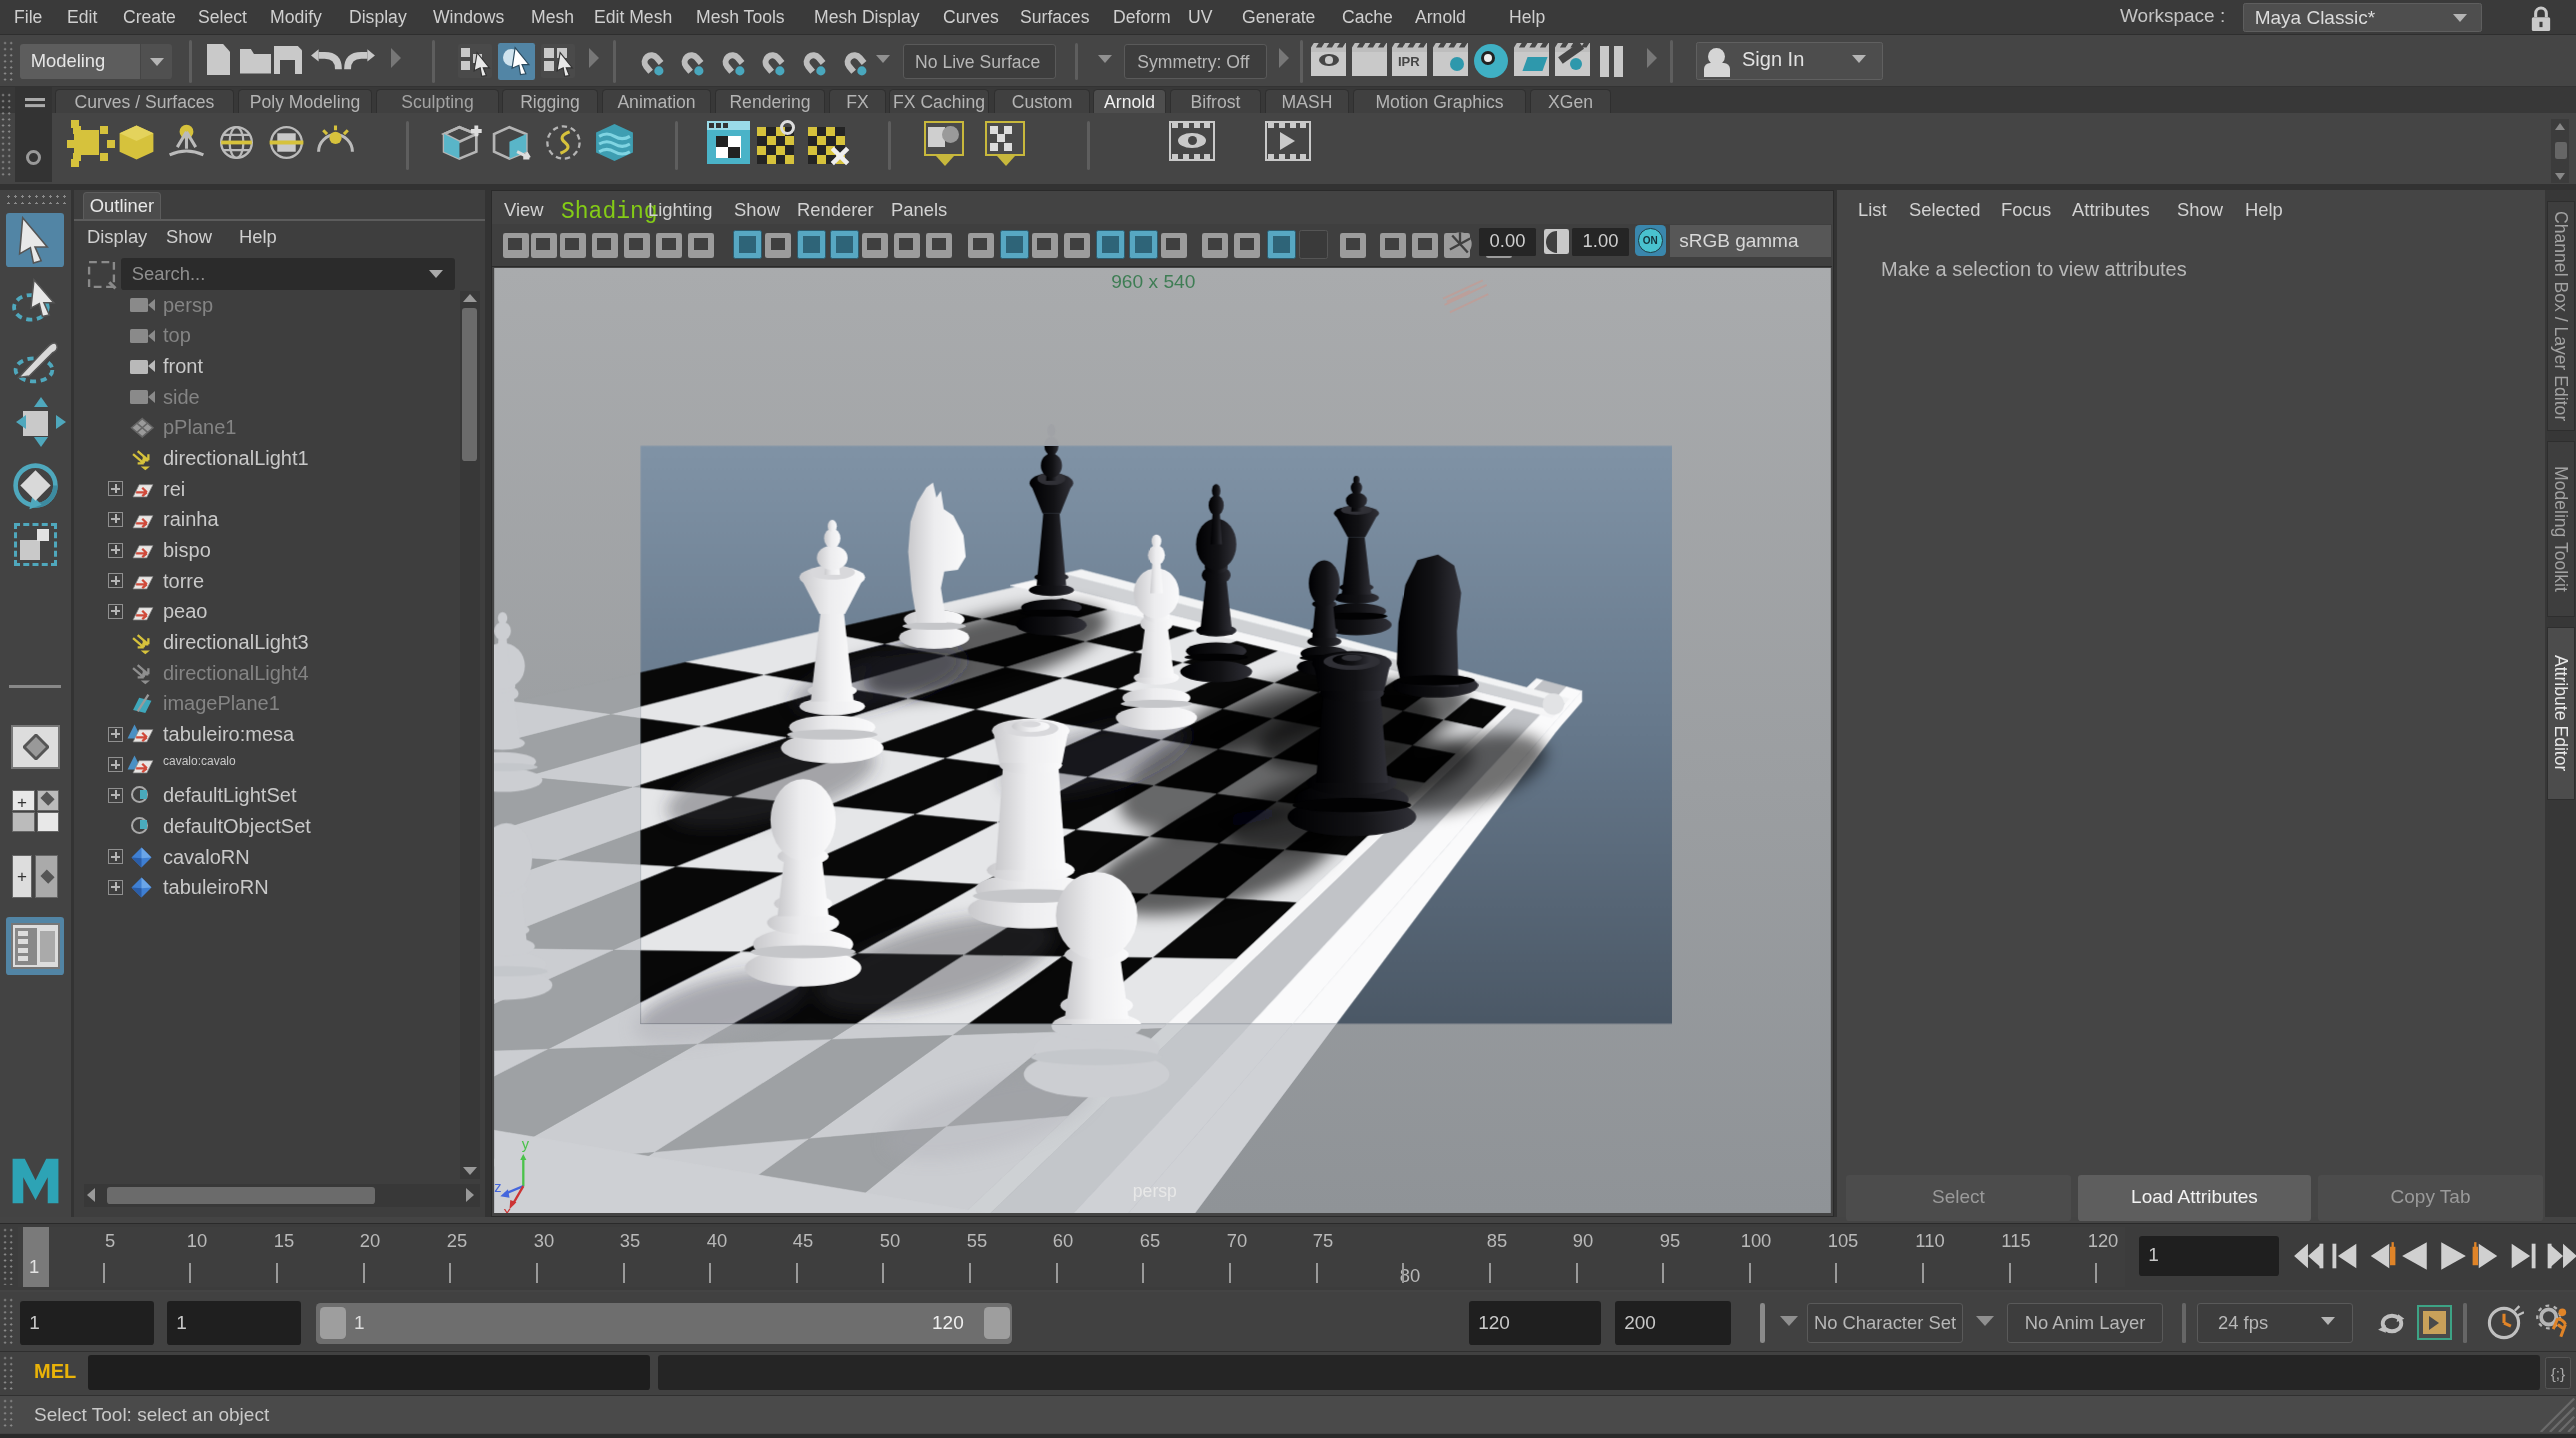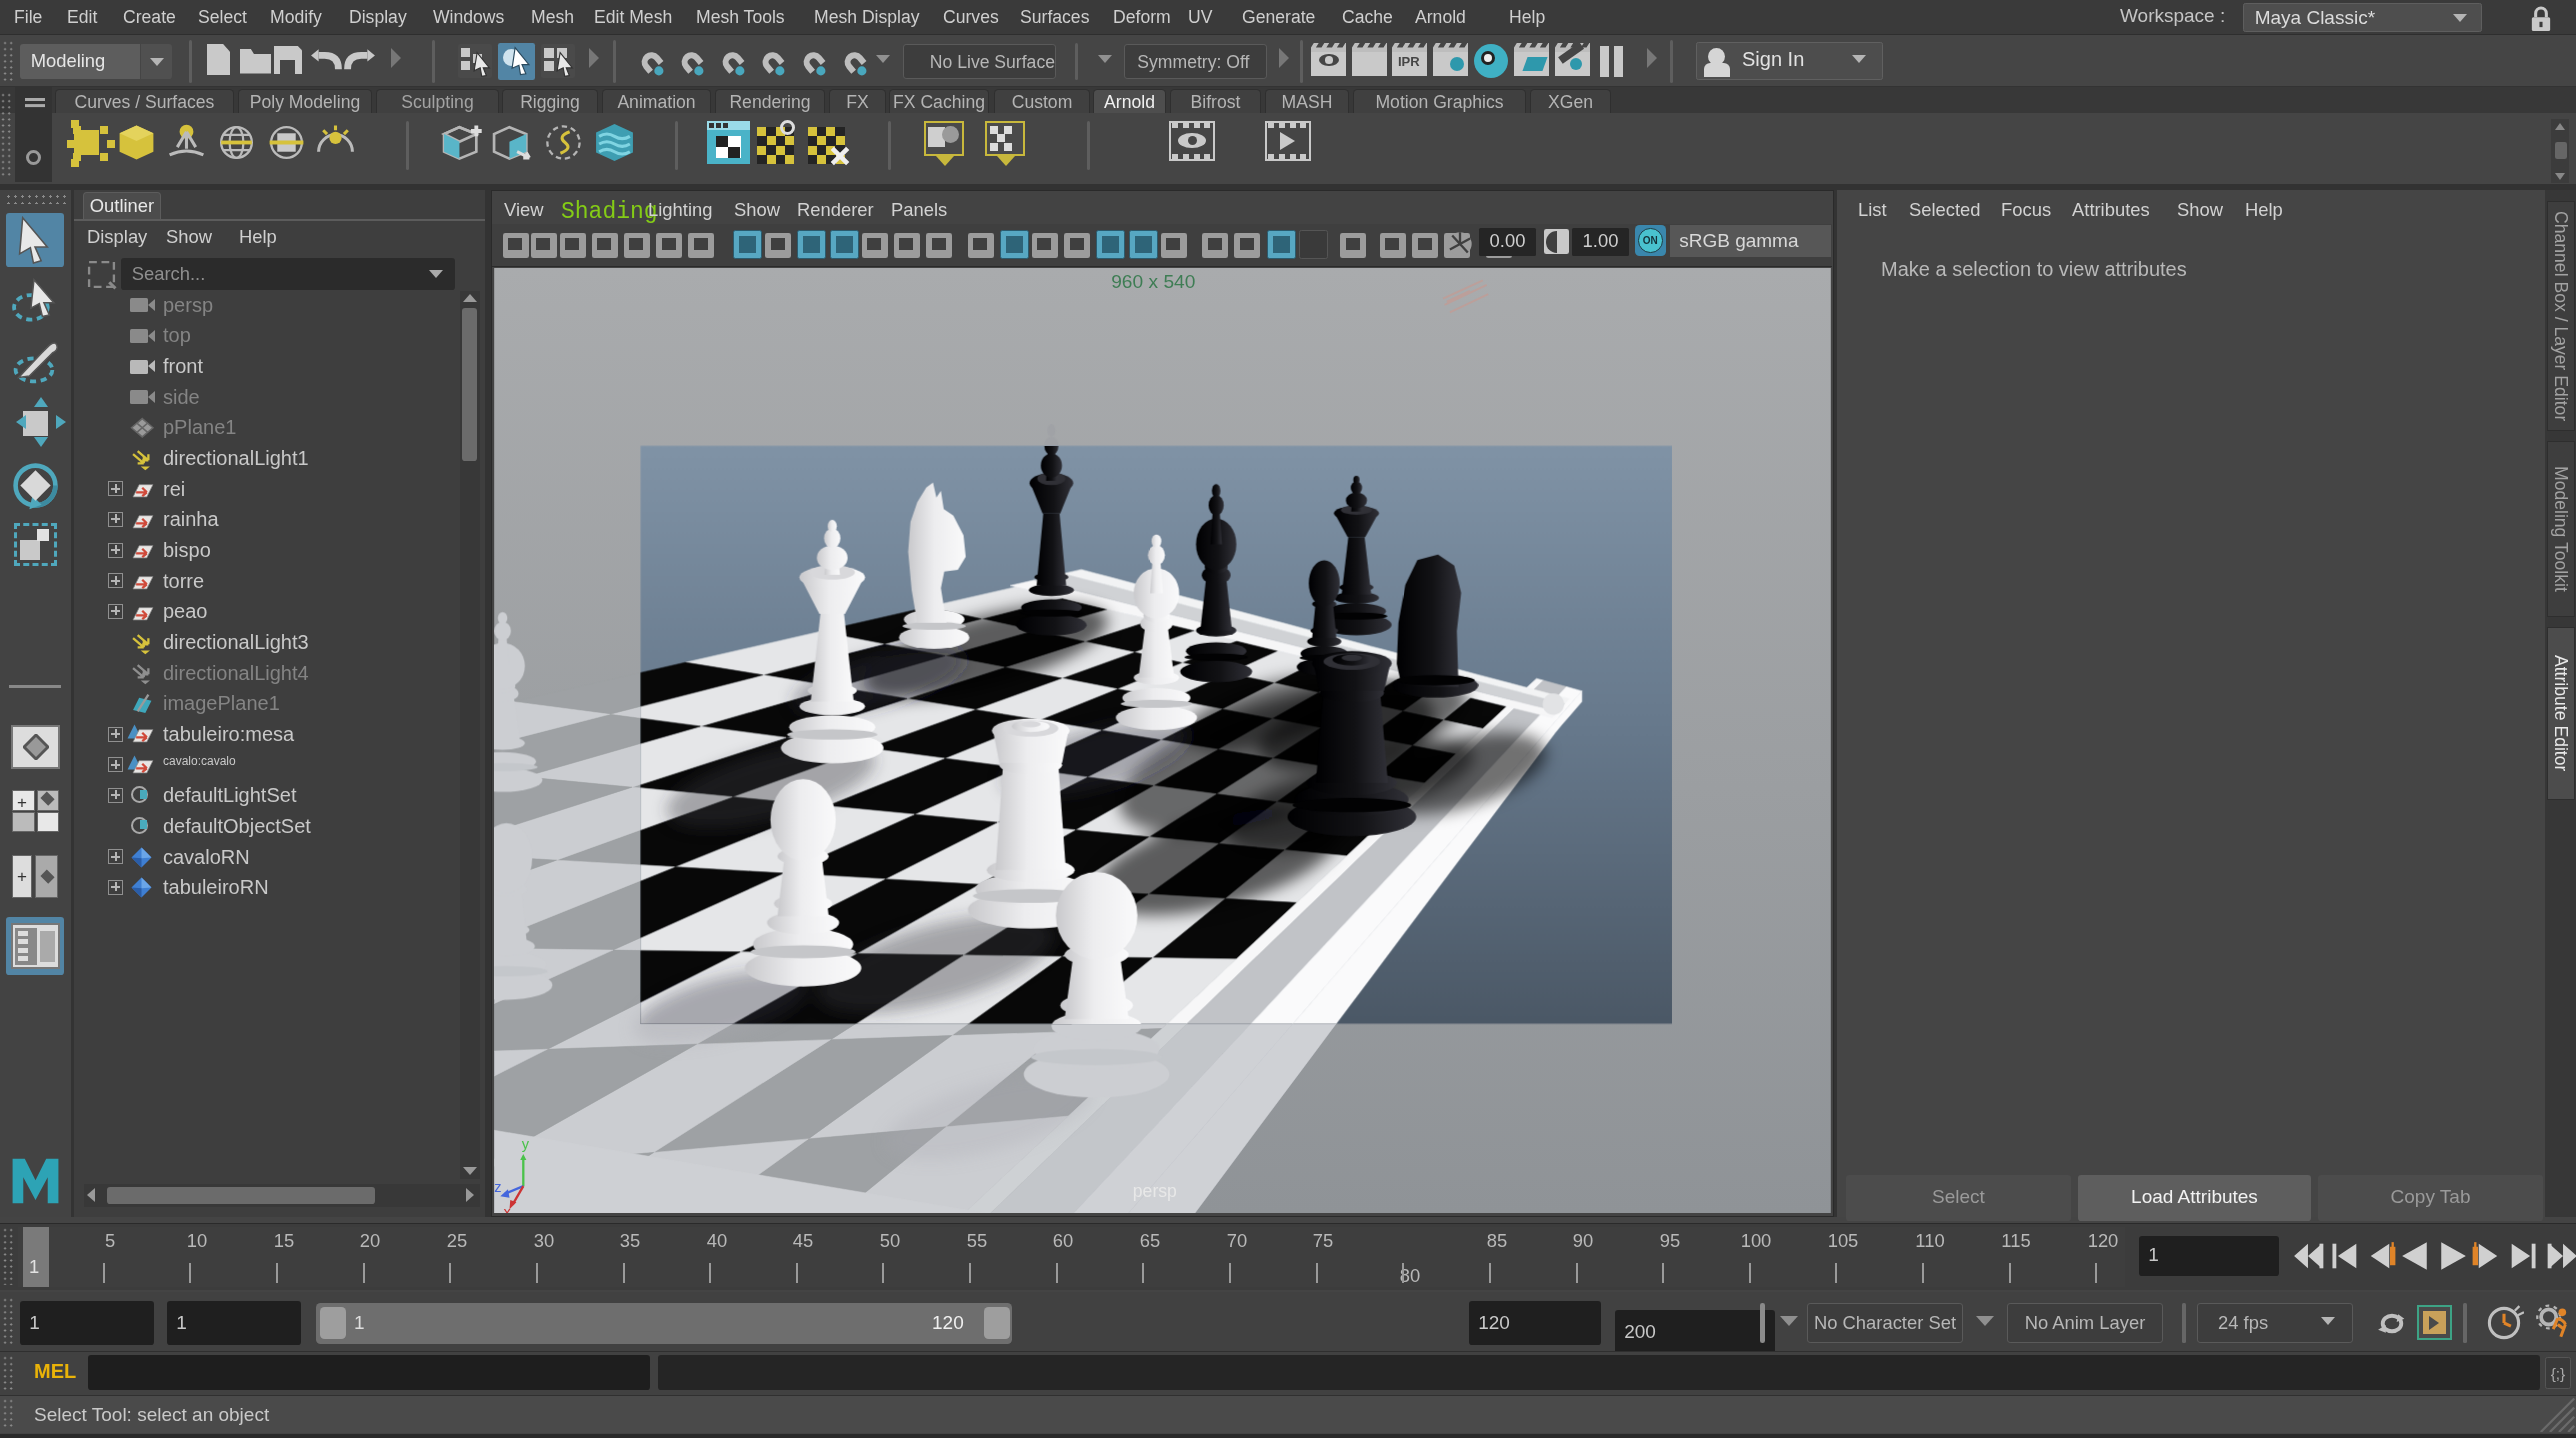--- a/index.html
+++ b/index.html
@@ -109,21 +109,21 @@
     </g>
     <circle cx="34" cy="35" r="6" fill="#49a7bd"></circle>
   </svg>
 <svg class="abs" style="left:836px;top:44px;" width="35" height="34" viewBox="0 0 46 44">
     <g transform="rotate(-40 23 22)">
       <path d="M10 24 a13 13 0 1 1 26 0 l0 9 -8 0 0 -9 a5 5 0 1 0 -10 0 l0 9 -8 0 z" fill="#bdbdbd"></path>
     </g>
     <circle cx="34" cy="35" r="6" fill="#49a7bd"></circle>
   </svg>
 <div class="abs tri-d" style="left:876px;top:55px;border-top-color:#909090;"></div>
-<div class="abs box" style="left:903px;top:44px;width:153px;height:35px;line-height:34px;padding-left:11px;text-align:right;">No Live Surface</div>
+<div class="abs box" style="left:903px;top:44px;width:153px;height:35px;line-height:34px;padding-left:11px;">No Live Surface</div>
 <div class="abs" style="left:1075px;top:43px;width:3.1px;height:37px;background:#5e5e5e;border-radius:1.5px;"></div>
 <div class="abs tri-d" style="left:1098px;top:55px;border-top-color:#909090;"></div>
 <div class="abs box" style="left:1124px;top:44px;width:143px;height:35px;line-height:34px;padding-left:12.3px;">Symmetry: Off</div>
 <div class="abs" style="left:1279px;top:48px;width:0;height:0;border-top:10.7px solid transparent;border-bottom:10.7px solid transparent;border-left:10.7px solid #777;"></div>
 <div class="abs" style="left:1300px;top:40px;width:3.1px;height:43px;background:#5e5e5e;border-radius:1.5px;"></div>
 <div class="abs" style="left:1311px;top:48px;width:35px;height:28px;background:#c9c9c9;"></div>
 <div class="abs" style="left:1311px;top:43px;width:35px;height:9.2px;background:#bdbdbd;clip-path:polygon(0 50%,8% 0,22% 0,14% 50%,30% 50%,38% 0,52% 0,44% 50%,60% 50%,68% 0,82% 0,74% 50%,90% 50%,98% 0,100% 0,100% 100%,0 100%);"></div>
 <div class="abs" style="left:1319px;top:54px;width:20px;height:12.3px;background:#454545;border-radius:50%;"></div>
 <div class="abs" style="left:1325px;top:56px;width:7.7px;height:7.7px;background:#c9c9c9;border-radius:50%;"></div>
 <div class="abs" style="left:1352px;top:48px;width:35px;height:28px;background:#c9c9c9;"></div>
@@ -681,21 +681,21 @@
 <div class="abs" style="left:0;top:1292px;width:2576px;height:59px;background:#414141;"></div>
 <div class="abs grip" style="left:1.5px;top:1297px;width:12.3px;height:48px;"></div>
 <div class="abs fld" style="left:20px;top:1301px;width:134px;height:44px;line-height:43px;font-size:19px;">1</div>
 <div class="abs fld" style="left:167px;top:1301px;width:134px;height:44px;line-height:43px;font-size:19px;">1</div>
 <div class="abs" style="left:316px;top:1303px;width:696px;height:41px;background:#6e6e6e;border-radius:4.6px;"></div>
 <div class="abs" style="left:320px;top:1307px;width:26px;height:32px;background:#9e9e9e;border-radius:4.6px;"></div>
 <div class="abs" style="left:354px;top:1312px;color:#dedede;font-size:19px;">1</div>
 <div class="abs" style="left:932px;top:1312px;color:#f0f0f0;font-size:19px;">120</div>
 <div class="abs" style="left:984px;top:1307px;width:26px;height:32px;background:#9e9e9e;border-radius:4.6px;"></div>
 <div class="abs fld" style="left:1469px;top:1301px;width:132px;height:44px;line-height:43px;font-size:19px;">120</div>
-<div class="abs fld" style="left:1615px;top:1301px;width:160px;height:44px;line-height:43px;font-size:19px;margin-top:9px;">200</div>
+<div class="abs fld" style="left:1615px;top:1301px;width:116px;height:44px;line-height:43px;font-size:19px;">200</div>
 <div class="abs" style="left:1760px;top:1303px;width:4.6px;height:40px;background:#8a8a8a;border-radius:2.3px;"></div>
 <div class="abs" style="left:1780px;top:1316px;width:0;height:0;border-left:9.2px solid transparent;border-right:9.2px solid transparent;border-top:10.7px solid #8f8f8f;"></div>
 <div class="abs box" style="left:1807px;top:1303px;width:156px;height:40px;line-height:38px;text-align:center;font-size:18.4px;">No Character Set</div>
 <div class="abs" style="left:1976px;top:1316px;width:0;height:0;border-left:9.2px solid transparent;border-right:9.2px solid transparent;border-top:10.7px solid #8f8f8f;"></div>
 <div class="abs box" style="left:2007px;top:1303px;width:156px;height:40px;line-height:38px;text-align:center;font-size:18.4px;">No Anim Layer</div>
 <div class="abs" style="left:2182px;top:1303px;width:3.8px;height:40px;background:#666;border-radius:1.5px;"></div>
 <div class="abs box" style="left:2197px;top:1303px;width:156px;height:40px;line-height:38px;font-size:18.4px;padding-left:20px;">24 fps</div>
 <div class="abs tri-d" style="left:2321px;top:1317px;"></div>
 <svg class="abs" style="left:2375px;top:1308px" width="34" height="31" viewBox="0 0 44 40">
     <path d="M10 20 a12 10 0 0 1 24 0 a12 10 0 0 1 -24 0" fill="none" stroke="#c0c0c0" stroke-width="5"></path>

